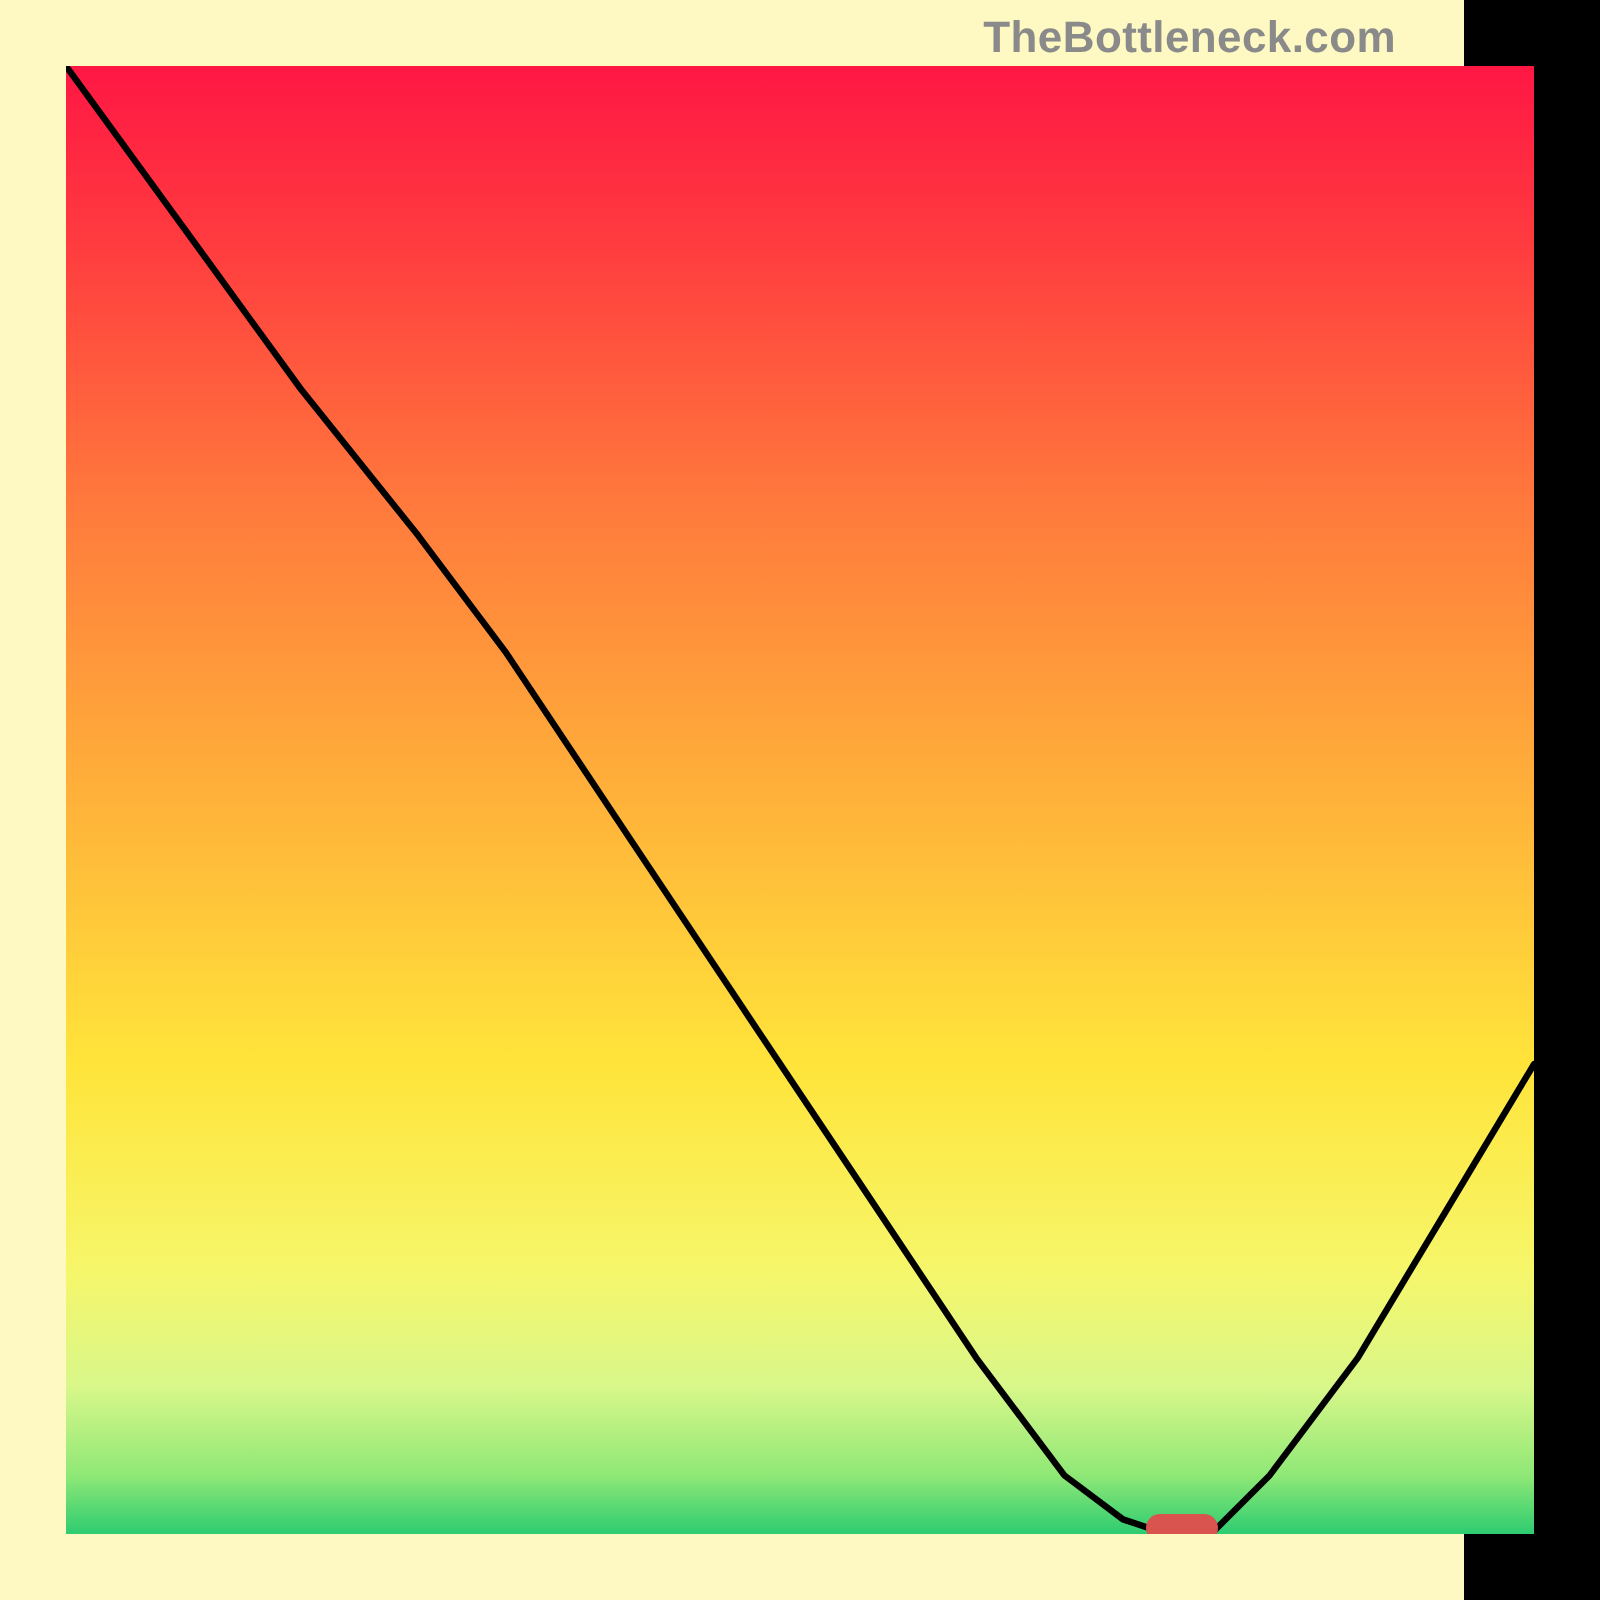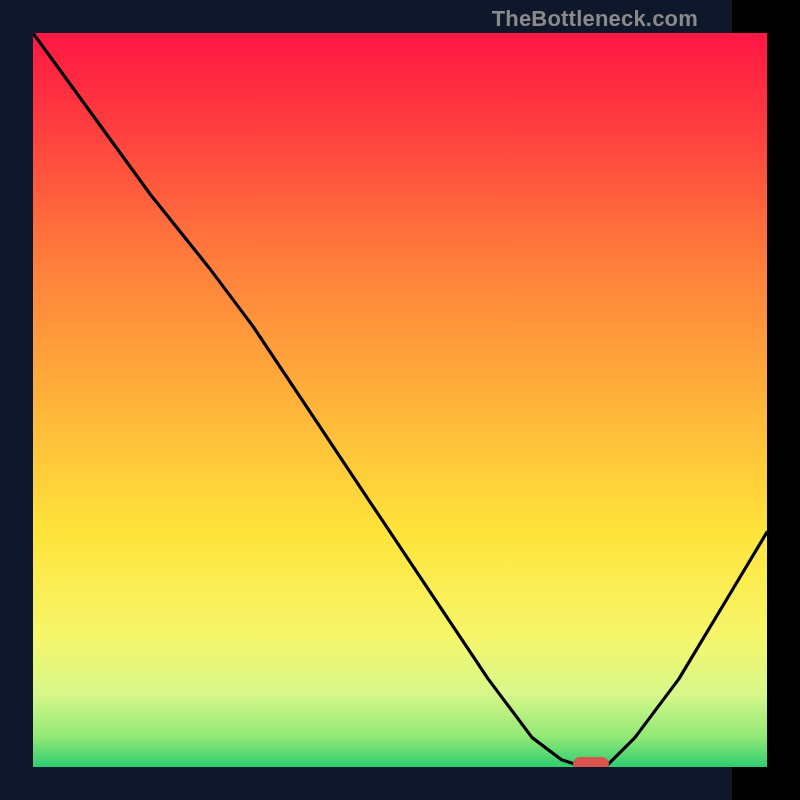--- a/index.html
+++ b/index.html
@@ -9,21 +9,21 @@
     height: 800px;
     background: #000;
     overflow: hidden;
   }
   .frame {
     position: absolute;
     left: 0;
     top: 0;
     width: 732px;
     height: 800px;
-    background: #0f172a;
+    background: #fef9c3;
   }
   .plot-area {
     position: absolute;
     left: 33px;
     top: 33px;
     width: 734px;
     height: 734px;
     overflow: hidden;
   }
   .gradient {

